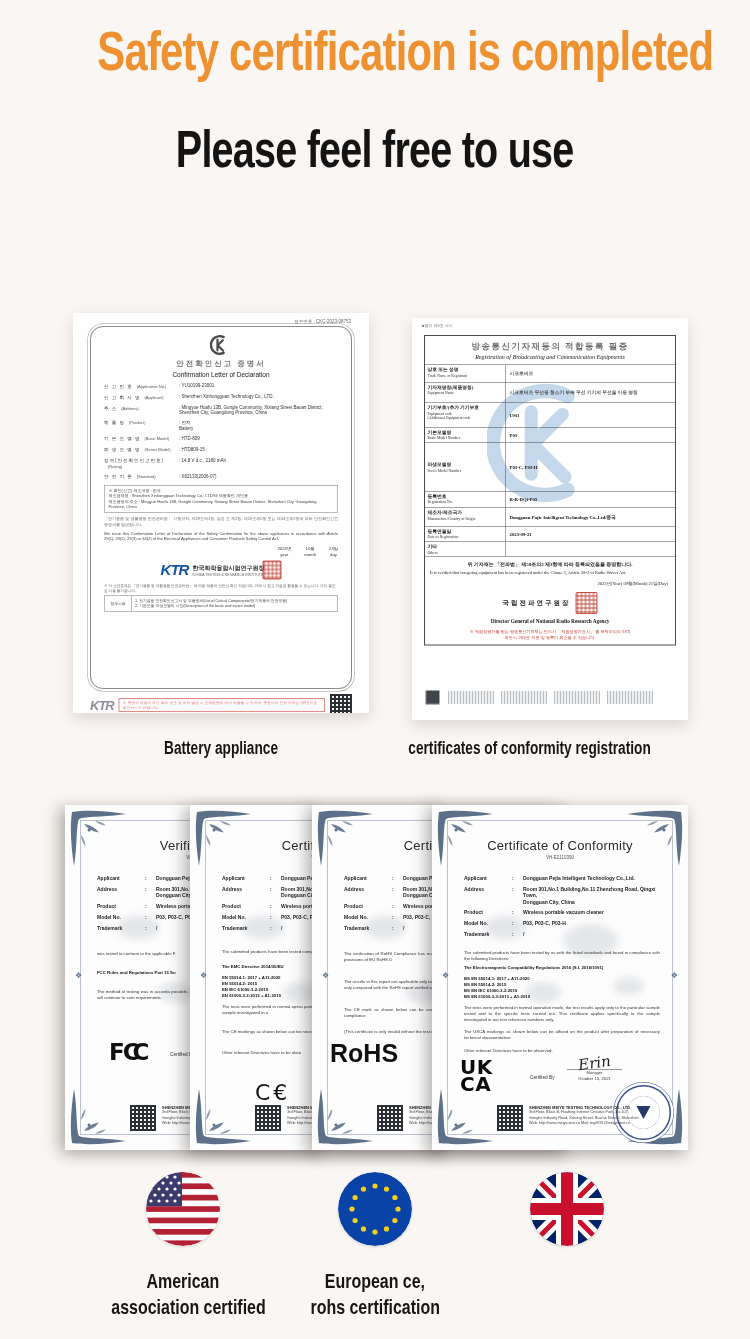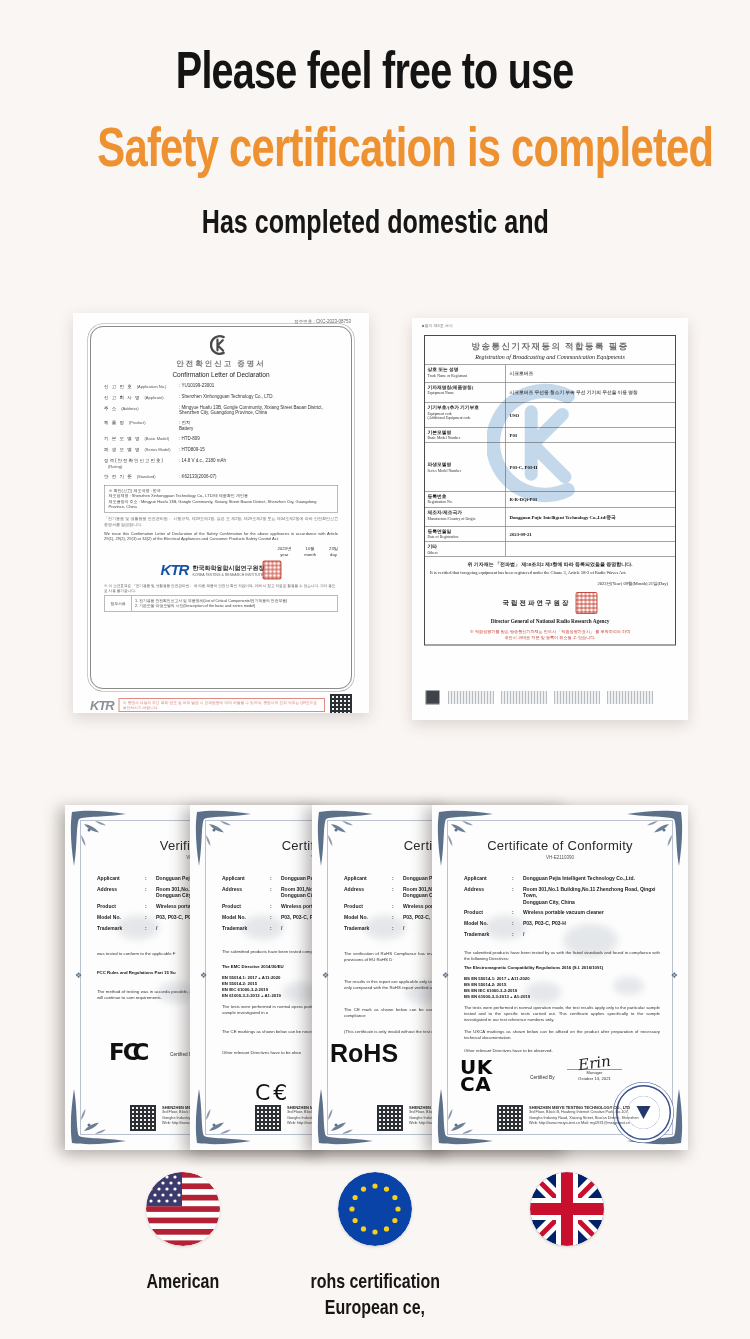--- a/index.html
+++ b/index.html
@@ -140,24 +140,23 @@
       <path d="M24,52 q1,14 9,22 q-1,-13 -9,-22 z" fill="currentColor" opacity=".7"></path>
     </g>
     <g id="kcLogo">
       <path d="M62,14 a40,40 0 1 0 0,72" fill="none" stroke="currentColor" stroke-width="11" stroke-linecap="round"></path>
       <path d="M34,26 L34,74 M34,52 L58,28 M36,52 L60,76" fill="none" stroke="currentColor" stroke-width="10" stroke-linecap="round"></path>
     </g>
   </defs>
 </svg>
 
 <div class="hd">
+  <div id="t2"><span class="cond">Safety certification is completed</span></div>
   <div id="t1"><span class="cond">Please feel free to use</span></div>
-  <div id="t2"><span class="cond">Safety certification is completed</span></div>
   <div id="sub">
-    <div><span class="cond">Has completed domestic and</span></div>
   </div>
 </div>
 
 <div class="paper" id="bcert">
   <div class="s2">
     <div class="receipt">접수번호 : CKC-2023-08753</div>
     <div class="inner">
       <svg class="kcmark" width="44" height="44" viewBox="0 0 100 100" style="color:#4a4a4a">
           <use href="#kcLogo"></use>
         </svg>
@@ -338,22 +337,24 @@
       <span class="dk"></span>
       <span class="bar bl2"></span>
       <span class="bar bl2"></span>
       <span class="bar bl2"></span>
       <span class="bar bl2"></span>
     </div>
   </div>
 </div>
 
 <div class="cap" style="left:93px;top:738px;width:256px;">
+  <div><span class="cond">Battery appliance</span></div>
 </div>
 <div class="cap" style="left:360px;top:738px;width:340px;">
+  <div><span class="cond">certificates of conformity registration</span></div>
 </div>
 
 <div class="paper tcert" style="left:65px;z-index:1;">
   <div class="s2">
     <div class="rule"></div>
     <svg class="corner c-tl" viewBox="0 0 120 120">
         <use href="#cornerFlourish"></use>
       </svg>
     <svg class="corner c-tr" viewBox="0 0 120 120">
         <use href="#cornerFlourish"></use>
@@ -675,20 +676,21 @@
             <circle cx="5" cy="29" r="1.6"></circle>
               <circle cx="13" cy="29" r="1.6"></circle>
               <circle cx="21" cy="29" r="1.6"></circle>
               <circle cx="29" cy="29" r="1.6"></circle>
           </g>
         </g>
       </svg>
     </div>
     <div class="fcap">
       <div><span class="cond">American</span></div>
+      <div><span class="cond">association certified</span></div>
     </div>
   </div>
   <div class="fitem">
     <div class="fcirc">
       <svg width="74" height="74" viewBox="0 0 74 74">
         <circle cx="37" cy="37" r="37" fill="#0a43a8"></circle>
         <g fill="#f7d117">
           <circle cx="37" cy="14" r="2.6"></circle>
             <circle cx="48.5" cy="17.1" r="2.6"></circle>
             <circle cx="56.9" cy="25.5" r="2.6"></circle>
@@ -698,22 +700,22 @@
             <circle cx="37" cy="60" r="2.6"></circle>
             <circle cx="25.5" cy="56.9" r="2.6"></circle>
           <circle cx="17.1" cy="48.5" r="2.6"></circle>
             <circle cx="14" cy="37" r="2.6"></circle>
             <circle cx="17.1" cy="25.5" r="2.6"></circle>
             <circle cx="25.5" cy="17.1" r="2.6"></circle>
         </g>
       </svg>
     </div>
     <div class="fcap">
+      <div><span class="cond">European ce,</span></div>
       <div><span class="cond">rohs certification</span></div>
-      <div><span class="cond">European ce,</span></div>
     </div>
   </div>
   <div class="fitem">
     <div class="fcirc">
       <svg width="74" height="74" viewBox="0 0 74 74">
         <defs>
             <clipPath id="cuk">
               <circle cx="37" cy="37" r="37"></circle>
             </clipPath>
           </defs>

